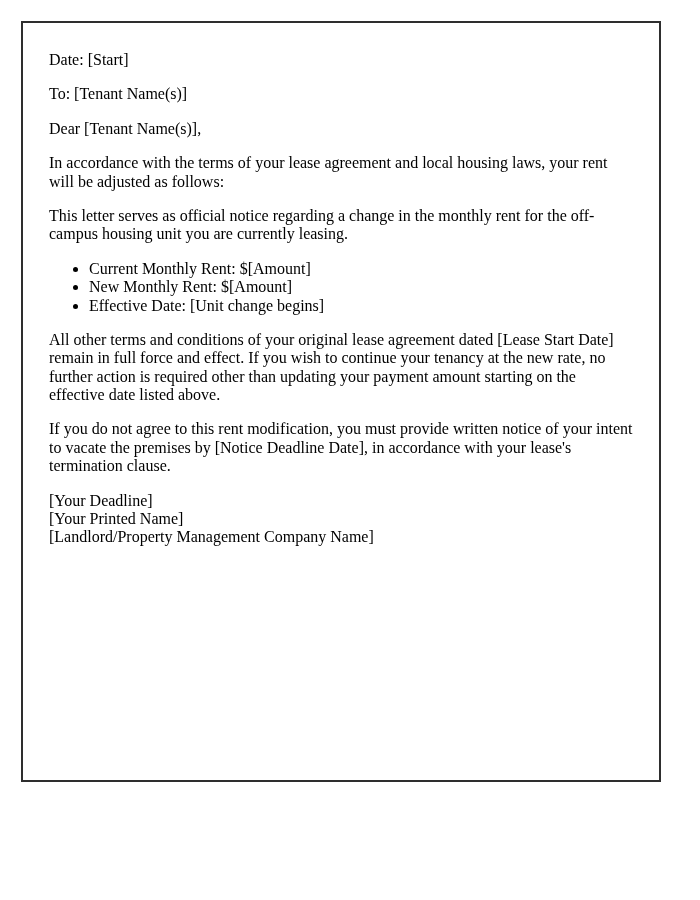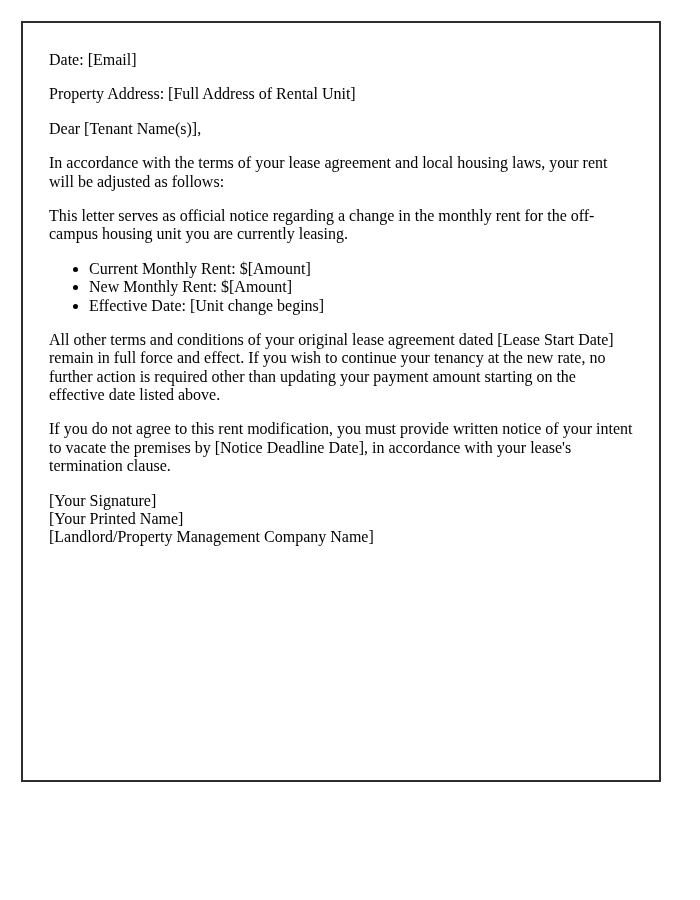--- a/index.html
+++ b/index.html
@@ -44,25 +44,25 @@
   b, strong, .bold {
     font-weight: normal;
   }
 </style>
 </head>
 <body>
 
 <div class="letter">
 
   <p>
-    <span class="bold">Date:</span><span> [Email]</span>
+    <span class="bold">Date:</span><span> [Start]</span>
   </p>
 
   <p>
-    <span class="line"><span class="bold">Property Address:</span><span> [Full Address of Rental Unit]</span></span>
+    <span class="line"><span class="bold">To:</span><span> [Tenant Name(s)]</span></span>
   </p>
 
   <p>Dear [Tenant Name(s)],</p>
 
   <p>In accordance with the terms of your lease agreement and local housing laws, your rent will be adjusted as follows:</p>
 
   <p>This letter serves as official notice regarding a change in the monthly rent for the off-campus housing unit you are currently leasing.</p>
 
   <ul>
     <li><span class="bold">Current Monthly Rent:</span><span> $[Amount]</span></li>
@@ -71,18 +71,18 @@
   </ul>
 
 
   <p>All other terms and conditions of your original lease agreement dated [Lease Start Date] remain in full force and effect. If you wish to continue your tenancy at the new rate, no further action is required other than updating your payment amount starting on the effective date listed above.</p>
 
   <p>If you do not agree to this rent modification, you must provide written notice of your intent to vacate the premises by [Notice Deadline Date], in accordance with your lease's termination clause.</p>
 
 
 
   <p>
-    <span class="line">[Your Signature]</span>
+    <span class="line">[Your Deadline]</span>
     <span class="line">[Your Printed Name]</span>
     <span class="line">[Landlord/Property Management Company Name]</span>
   </p>
 
 </div>
 
 </body></html>

